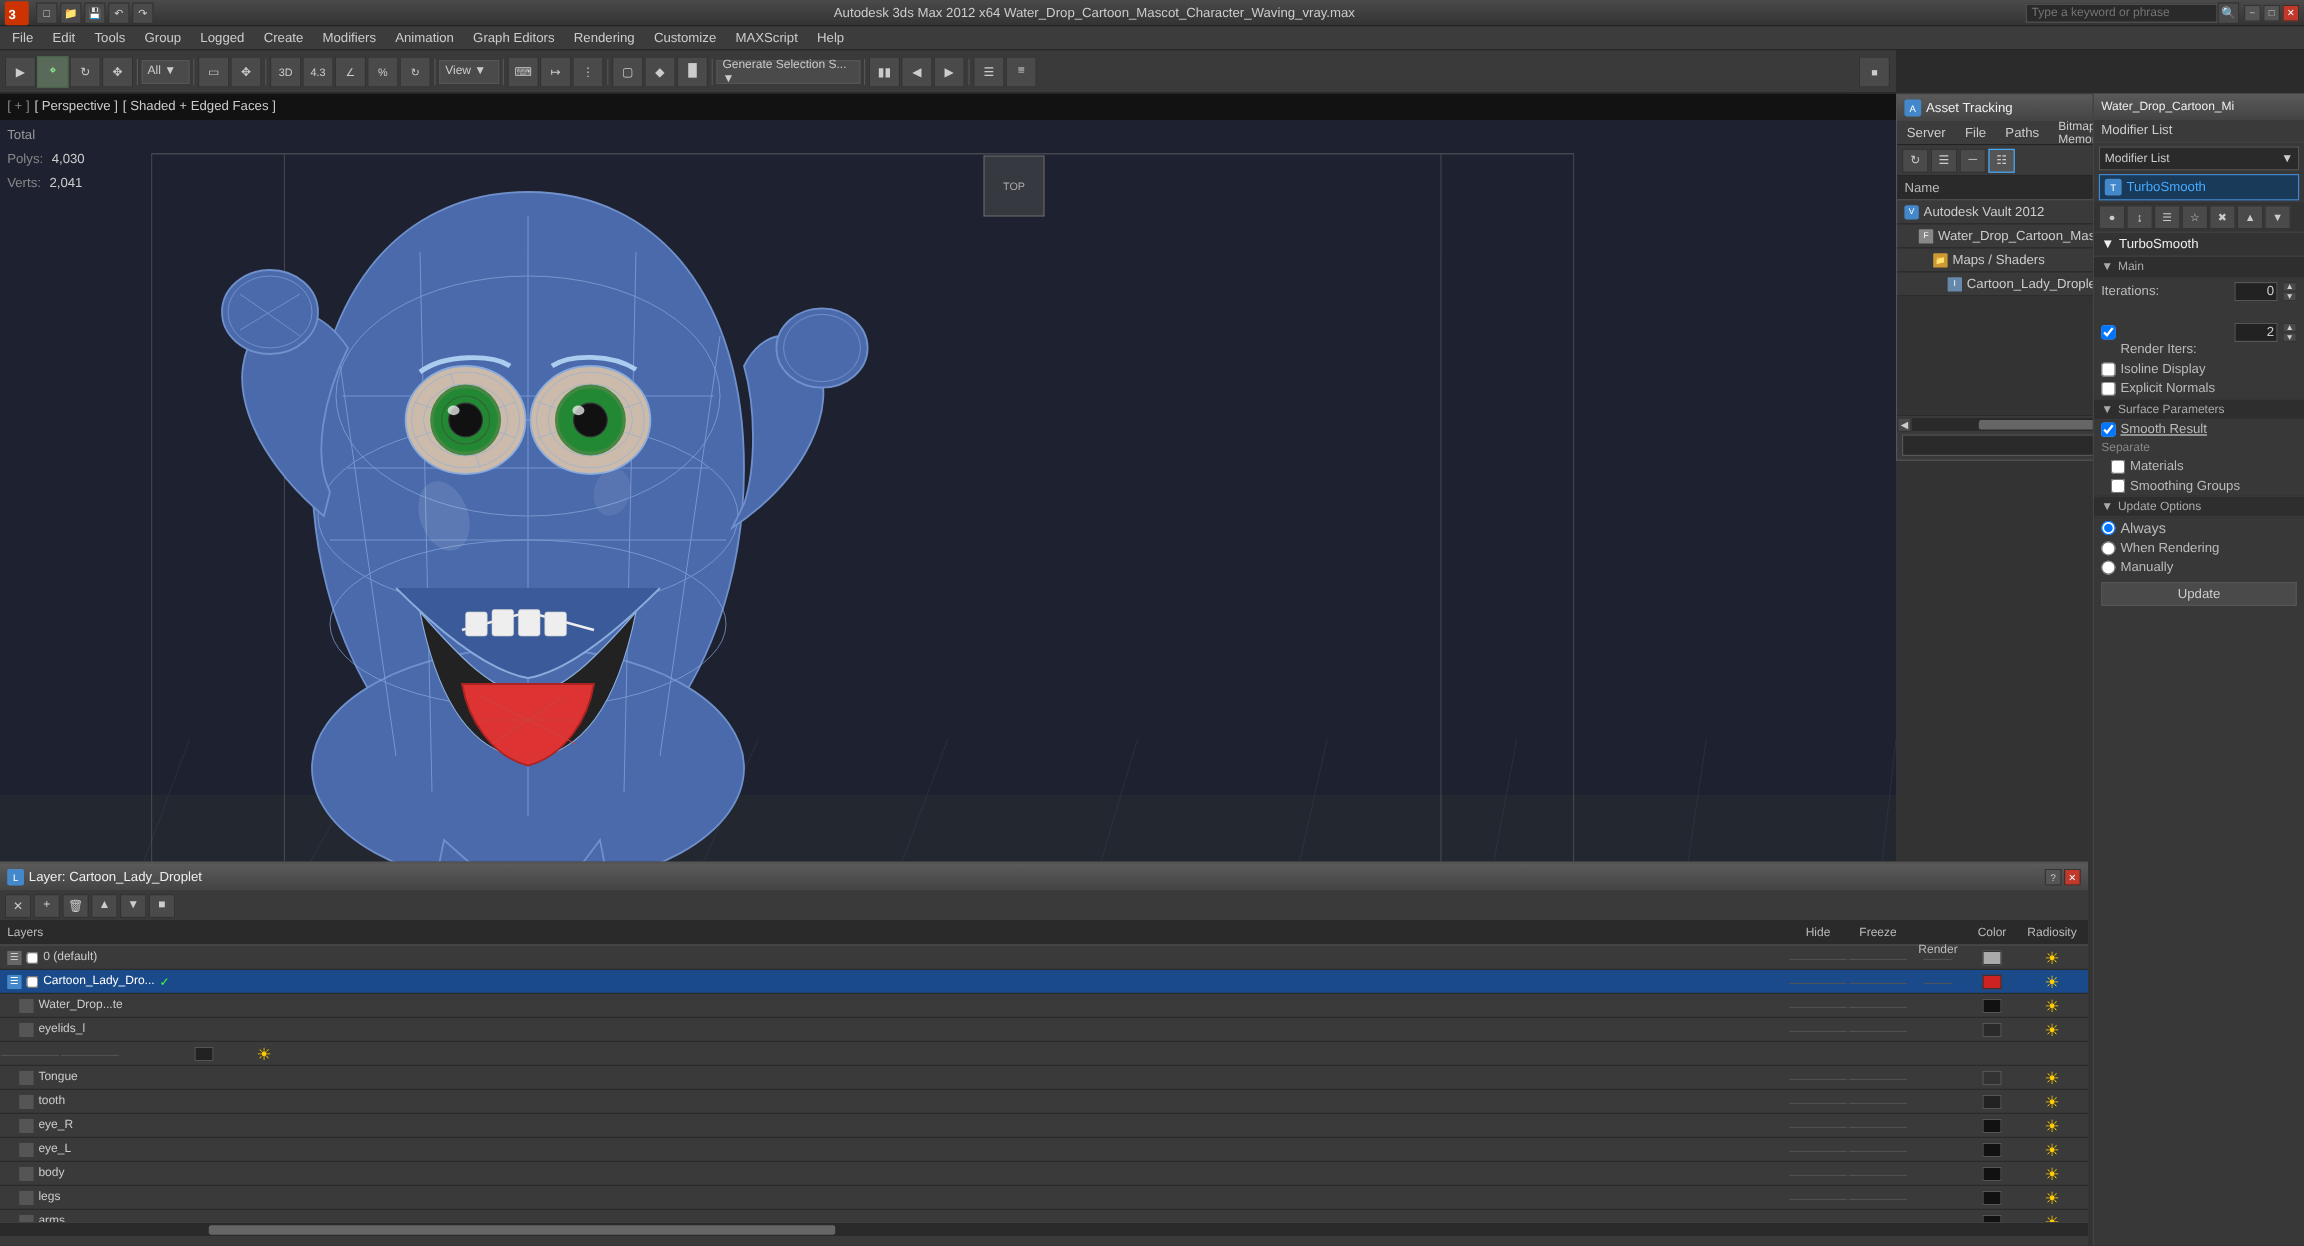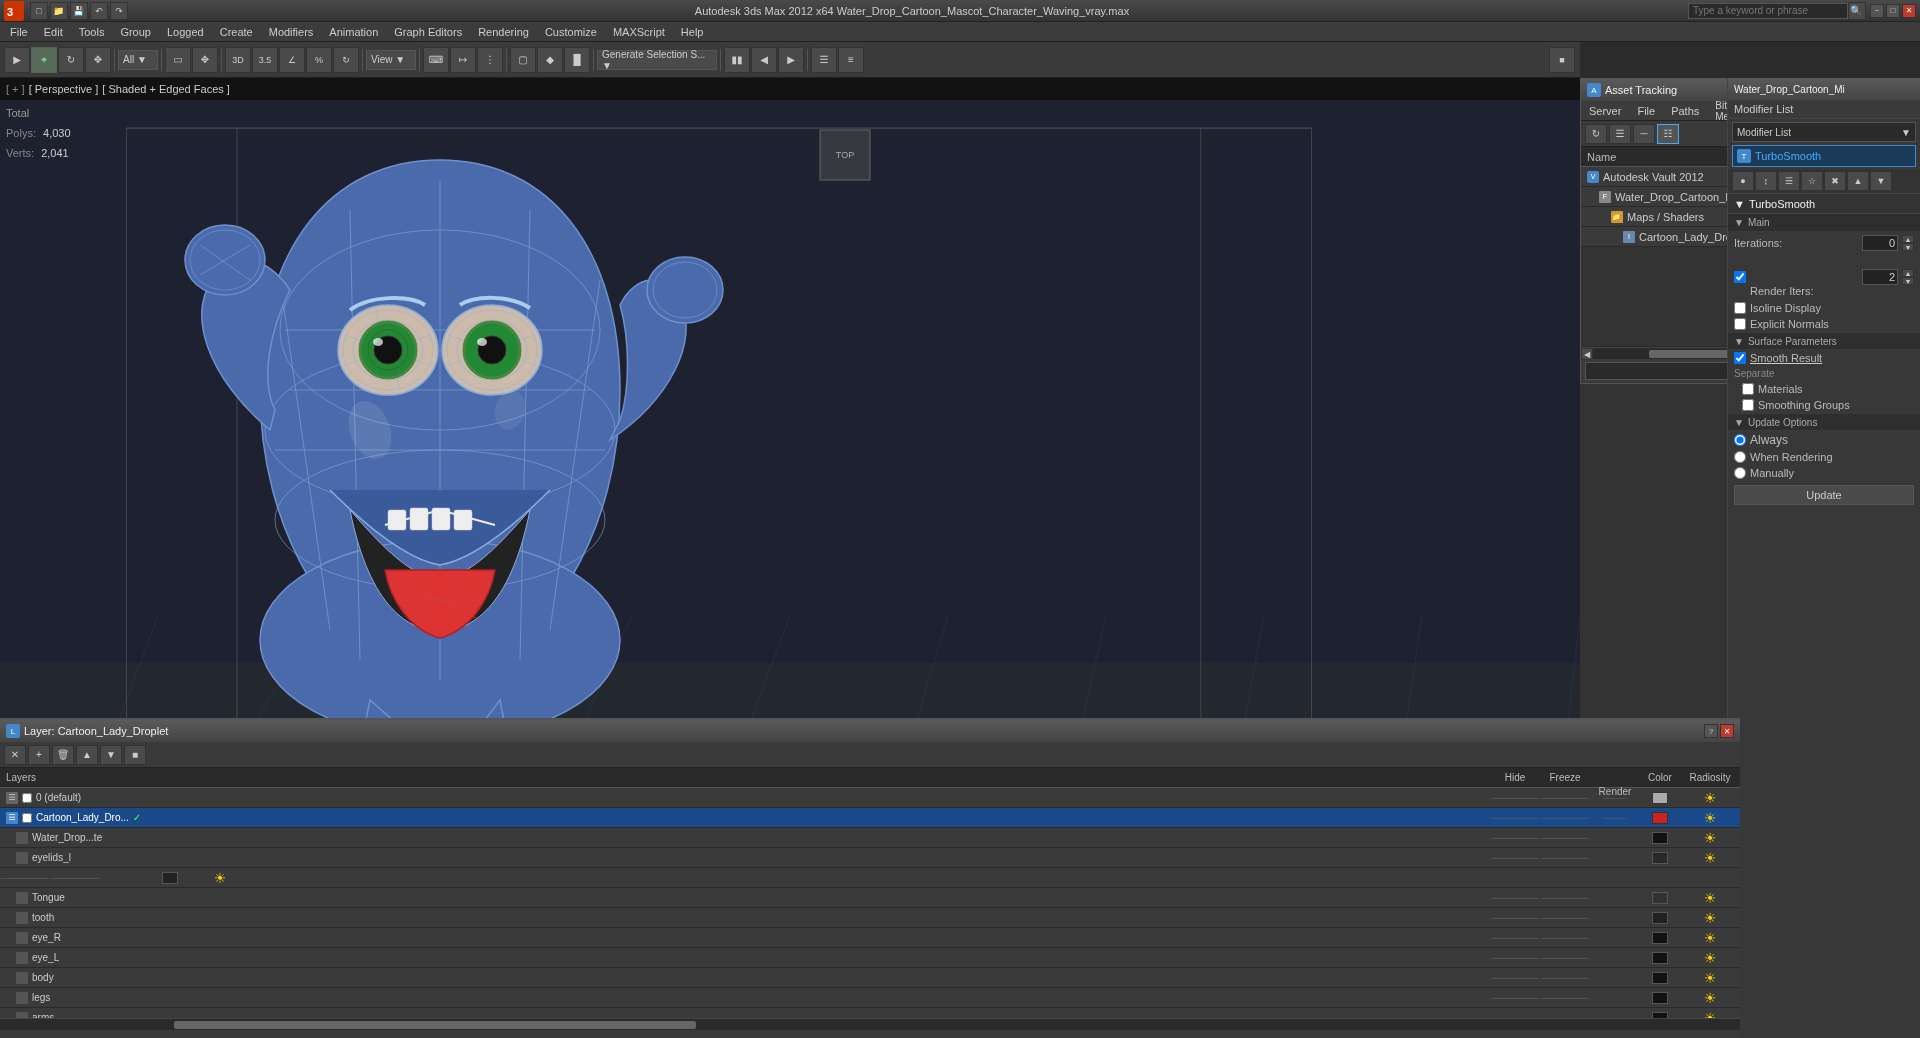--- a/index.html
+++ b/index.html
@@ -59,21 +59,21 @@
   <div style="width:26px;height:26px;background:#5a6a5a;border:1px solid #4a6a4a;display:flex;align-items:center;justify-content:center;font-size:10px;color:#9f9;cursor:pointer;">⌖</div>
   <div style="width:26px;height:26px;background:#4a4a4a;border:1px solid #333;display:flex;align-items:center;justify-content:center;font-size:10px;color:#ccc;cursor:pointer;">↻</div>
   <div style="width:26px;height:26px;background:#4a4a4a;border:1px solid #333;display:flex;align-items:center;justify-content:center;font-size:10px;color:#ccc;cursor:pointer;">✥</div>
   <div style="width:1px;height:22px;background:#555;margin:0 2px;"></div>
   <div style="width:40px;height:20px;background:#4a4a4a;border:1px solid #555;color:#ccc;font-size:10px;padding:0 4px;display:flex;align-items:center;cursor:pointer;">All ▼</div>
   <div style="width:1px;height:22px;background:#555;margin:0 2px;"></div>
   <div style="width:26px;height:26px;background:#4a4a4a;border:1px solid #333;display:flex;align-items:center;justify-content:center;font-size:10px;color:#ccc;cursor:pointer;">▭</div>
   <div style="width:26px;height:26px;background:#4a4a4a;border:1px solid #333;display:flex;align-items:center;justify-content:center;font-size:10px;color:#ccc;cursor:pointer;">✥</div>
   <div style="width:1px;height:22px;background:#555;margin:0 2px;"></div>
   <div style="width:26px;height:26px;background:#4a4a4a;border:1px solid #333;display:flex;align-items:center;justify-content:center;font-size:9px;color:#ccc;cursor:pointer;">3D</div>
-  <div style="width:26px;height:26px;background:#4a4a4a;border:1px solid #333;display:flex;align-items:center;justify-content:center;font-size:9px;color:#ccc;cursor:pointer;">3.5</div>
+  <div style="width:26px;height:26px;background:#4a4a4a;border:1px solid #333;display:flex;align-items:center;justify-content:center;font-size:9px;color:#ccc;cursor:pointer;">4.3</div>
   <div style="width:26px;height:26px;background:#4a4a4a;border:1px solid #333;display:flex;align-items:center;justify-content:center;font-size:9px;color:#ccc;cursor:pointer;">∠</div>
   <div style="width:26px;height:26px;background:#4a4a4a;border:1px solid #333;display:flex;align-items:center;justify-content:center;font-size:9px;color:#ccc;cursor:pointer;">%</div>
   <div style="width:26px;height:26px;background:#4a4a4a;border:1px solid #333;display:flex;align-items:center;justify-content:center;font-size:9px;color:#ccc;cursor:pointer;">↻</div>
   <div style="width:1px;height:22px;background:#555;margin:0 2px;"></div>
   <div style="width:50px;height:20px;background:#4a4a4a;border:1px solid #555;color:#ccc;font-size:10px;padding:0 4px;display:flex;align-items:center;cursor:pointer;">View ▼</div>
   <div style="width:1px;height:22px;background:#555;margin:0 2px;"></div>
   <div style="width:26px;height:26px;background:#4a4a4a;border:1px solid #333;display:flex;align-items:center;justify-content:center;font-size:10px;color:#ccc;cursor:pointer;">⌨</div>
   <div style="width:26px;height:26px;background:#4a4a4a;border:1px solid #333;display:flex;align-items:center;justify-content:center;font-size:10px;color:#ccc;cursor:pointer;">↦</div>
   <div style="width:26px;height:26px;background:#4a4a4a;border:1px solid #333;display:flex;align-items:center;justify-content:center;font-size:10px;color:#ccc;cursor:pointer;">⋮</div>
   <div style="width:1px;height:22px;background:#555;margin:0 2px;"></div>
@@ -375,21 +375,21 @@
       <div style="position:absolute;right:0;top:0;width:12px;height:12px;background:#4a4a4a;border:1px solid #333;display:flex;align-items:center;justify-content:center;font-size:8px;color:#ccc;cursor:pointer;">▶</div>
     </div>
 
     <div style="padding:3px 4px;">
       <input style="width: 100%; height: 18px; background: rgb(42, 42, 42); border: 1px solid rgb(85, 85, 85); color: rgb(204, 204, 204); font-size: 10px; padding: 0px 4px;" placeholder="">
     </div>
   </div>
 
 </div>
 
-<div style="position:absolute;top:78px;right:0;width:193px;bottom:0;background:#383838;border-left:1px solid #444;">
+<div style="position:absolute;top:78px;right:0;width:176px;bottom:0;background:#383838;border-left:1px solid #444;">
 
   <div style="height:22px;background:linear-gradient(to bottom,#5a5a5a,#444);display:flex;align-items:center;padding:0 6px;font-size:10px;color:#eee;overflow:hidden;white-space:nowrap;">
     <span>Water_Drop_Cartoon_Mi</span>
   </div>
 
   <div style="padding:3px 6px;font-size:11px;color:#ccc;background:#3a3a3a;border-bottom:1px solid #444;">
     <span>Modifier List</span>
   </div>
 
   <div style="margin:3px 4px;height:20px;background:#2a2a2a;border:1px solid #555;display:flex;align-items:center;padding:0 4px;cursor:pointer;font-size:10px;color:#ccc;">

